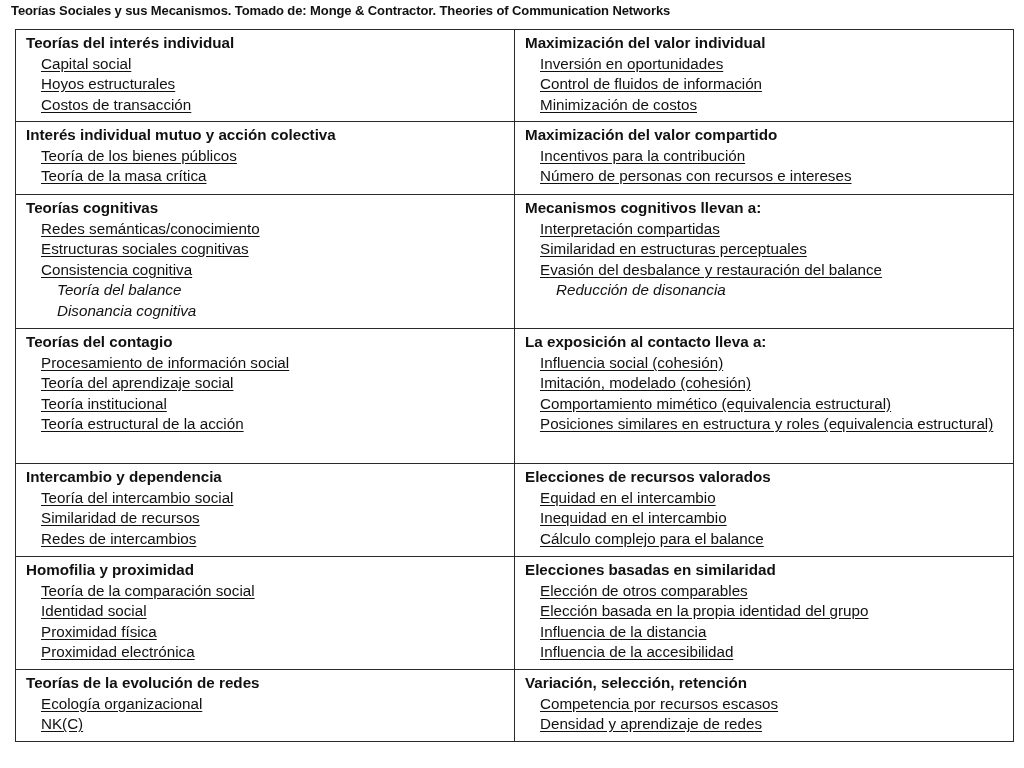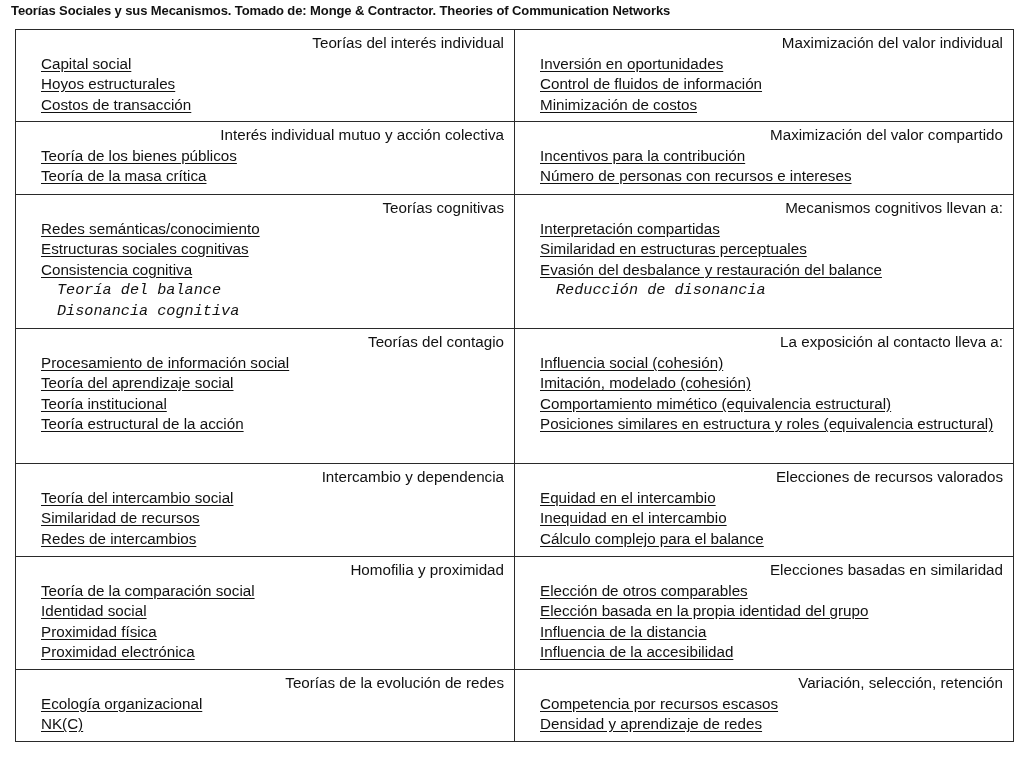--- a/index.html
+++ b/index.html
@@ -22,24 +22,24 @@
   col.c1 { width: 499px; }
   col.c2 { width: 499px; }
   tr.hdr td { height: 28px; font-weight: bold; padding-top: 5px; }
   tr.r1 td { height: 88px; }
   tr.r2 td { height: 69px; }
   tr.r3 td { height: 130px; }
   tr.r4 td { height: 131px; }
   tr.r5 td { height: 89px; }
   tr.r6 td { height: 109px; }
   tr.r7 td { height: 68px; }
-  .head { font-weight: normal; display: block; text-align: right; }
+  .head { font-weight: bold; display: block; }
   .item { display: block; padding-left: 15px; }
   .item span { text-decoration: underline; text-underline-offset: 2px; text-align: center; }
-  .sub { display: block; padding-left: 31px; font-style: italic; font-family: Liberation Mono, monospace; }
+  .sub { display: block; padding-left: 31px; font-style: italic; }
   .wrap-item { display: block; text-indent: 15px; }
   .wrap-item span { text-decoration: underline; text-underline-offset: 2px; }
 </style>
 </head>
 <body>
 
 <div class="title">Teorías Sociales y sus Mecanismos.  Tomado de: Monge &amp; Contractor. Theories of Communication Networks</div>
 
 <table class="main">
   <colgroup>

